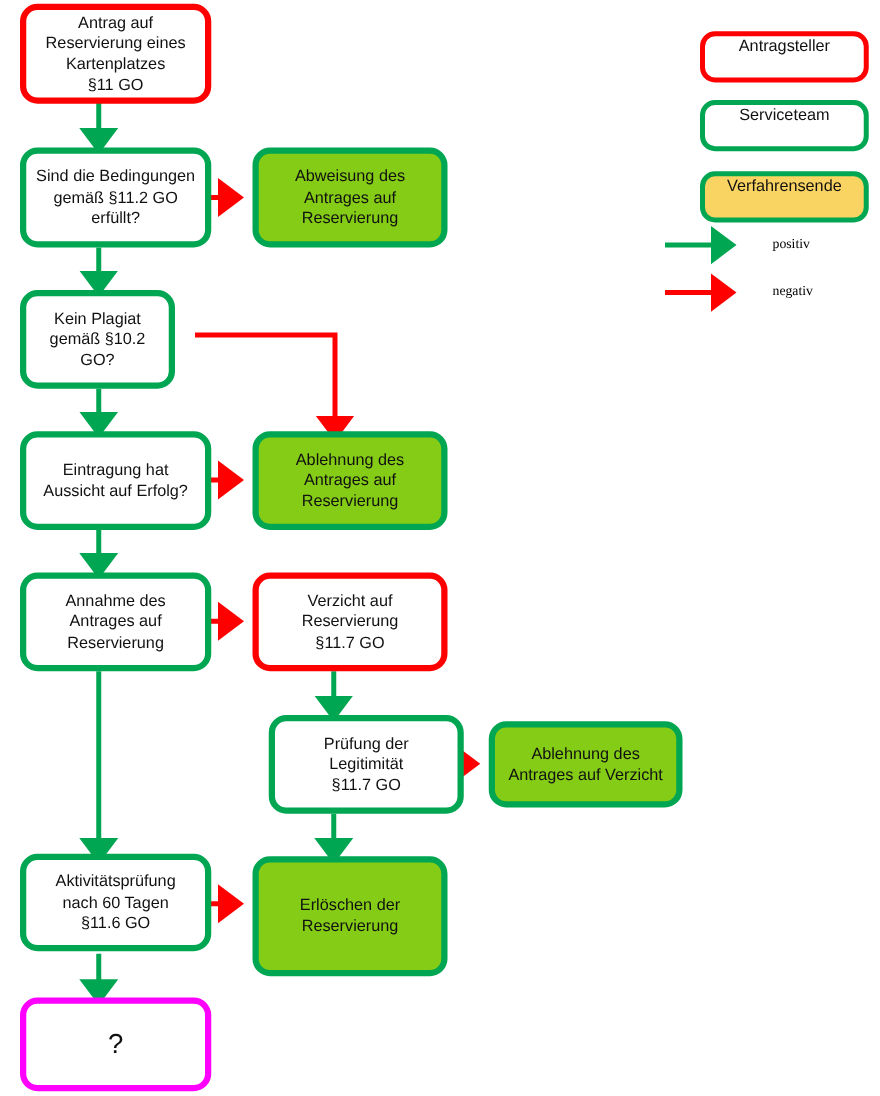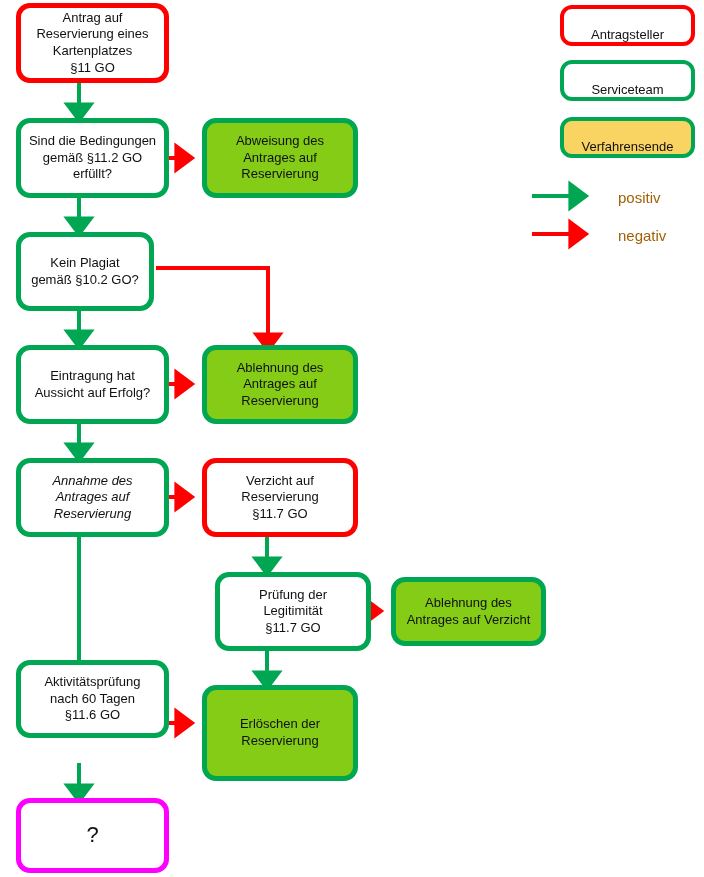--- a/index.html
+++ b/index.html
@@ -52,31 +52,33 @@
   .fill-white  { background: #ffffff; }
   .fill-yellow { background: #84cc16; }
 
   .legend-node {
     position: absolute;
     box-sizing: border-box;
     border-radius: 12px;
     border-style: solid;
     border-width: 4px;
     display: flex;
-    align-items: flex-end;
+    align-items: flex-start;
     justify-content: center;
     font-size: 13px;
     color: #111111;
     z-index: 2;
+    margin-top: 20px;
   }
   .legend-text {
     position: absolute;
-    font-size: 15px;
-    color: #a16207;
+    font-size: 11px;
+    color: #000000;
     z-index: 2;
+    font-family: Liberation Serif, serif;
   }
   .qmark { font-size: 22px; }
 </style>
 </head>
 <body>
 
 <div id="canvas">
 
   <svg id="edges" viewBox="0 0 704 877">
     <defs>
@@ -164,37 +166,37 @@
 gemäß §11.2 GO
 erfüllt?</span>
   </div>
 
   <div class="node b-green fill-yellow" style="left:189px; top:118px; width:156px; height:80px;">
     <span class="label">Abweisung des
 Antrages auf
 Reservierung</span>
   </div>
 
-  <div class="node b-green fill-white" style="left:3px; top:232px; width:138px; height:79px;">
+  <div class="node b-green fill-white" style="left:3px; top:232px; width:124px; height:79px;">
     <span class="label">Kein Plagiat
 gemäß §10.2 GO?</span>
   </div>
 
   <div class="node b-green fill-white" style="left:3px; top:345px; width:153px; height:79px;">
     <span class="label">Eintragung hat
 Aussicht auf Erfolg?</span>
   </div>
 
   <div class="node b-green fill-yellow" style="left:189px; top:345px; width:156px; height:79px;">
     <span class="label">Ablehnung des
 Antrages auf
 Reservierung</span>
   </div>
 
-  <div class="node b-green fill-white" style="left:3px; top:458px; width:153px; height:79px;font-style:italic;">
+  <div class="node b-green fill-white" style="left:3px; top:458px; width:153px; height:79px;">
     <span class="label">Annahme des
 Antrages auf
 Reservierung</span>
   </div>
 
   <div class="node b-red fill-white" style="left:189px; top:458px; width:156px; height:79px;">
     <span class="label">Verzicht auf
 Reservierung
 §11.7 GO</span>
   </div>
@@ -203,21 +205,21 @@
     <span class="label">Prüfung der
 Legitimität
 §11.7 GO</span>
   </div>
 
   <div class="node b-green fill-yellow" style="left:378px; top:577px; width:155px; height:69px;">
     <span class="label">Ablehnung des
 Antrages auf Verzicht</span>
   </div>
 
-  <div class="node b-green fill-white" style="left:3px; top:660px; width:153px; height:78px;justify-content:center;">
+  <div class="node b-green fill-white" style="left:3px; top:683px; width:153px; height:78px;justify-content:center;">
     <span class="label">Aktivitätsprüfung
 nach 60 Tagen
 §11.6 GO</span>
   </div>
 
   <div class="node b-green fill-yellow" style="left:189px; top:685px; width:156px; height:96px;">
     <span class="label">Erlöschen der
 Reservierung</span>
   </div>
 

